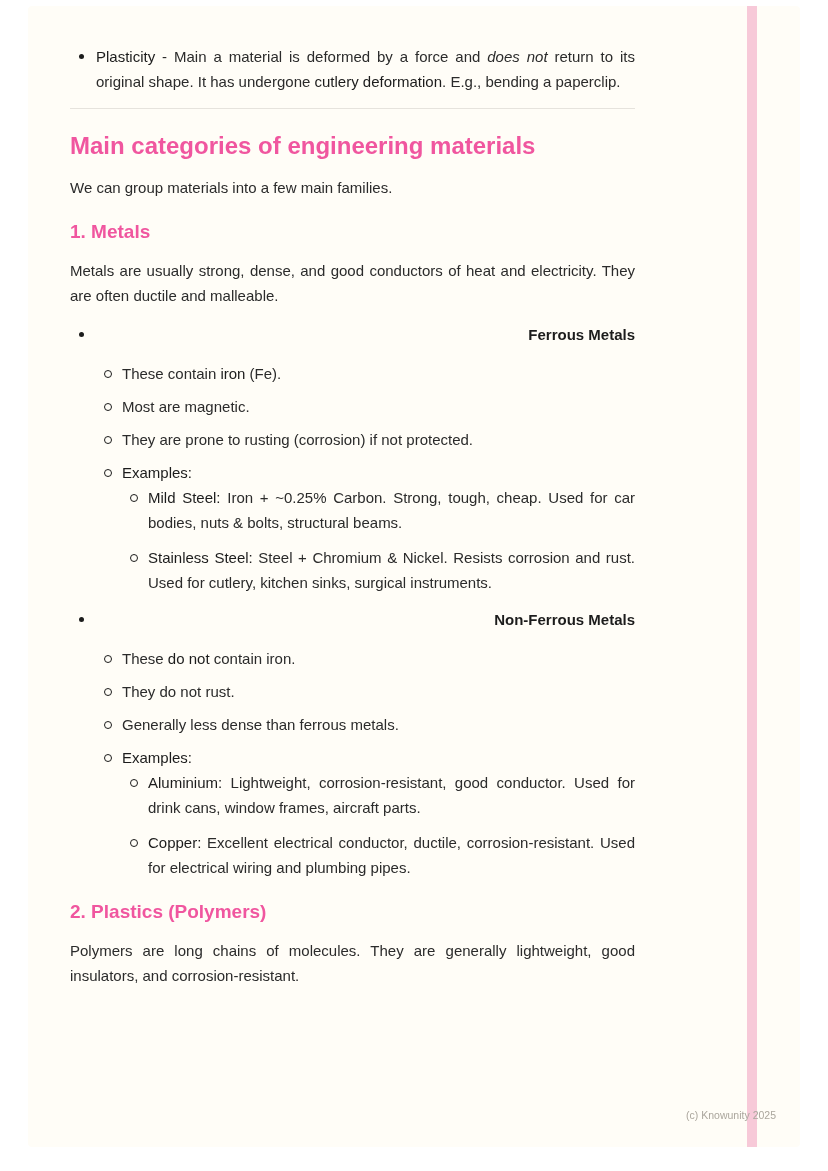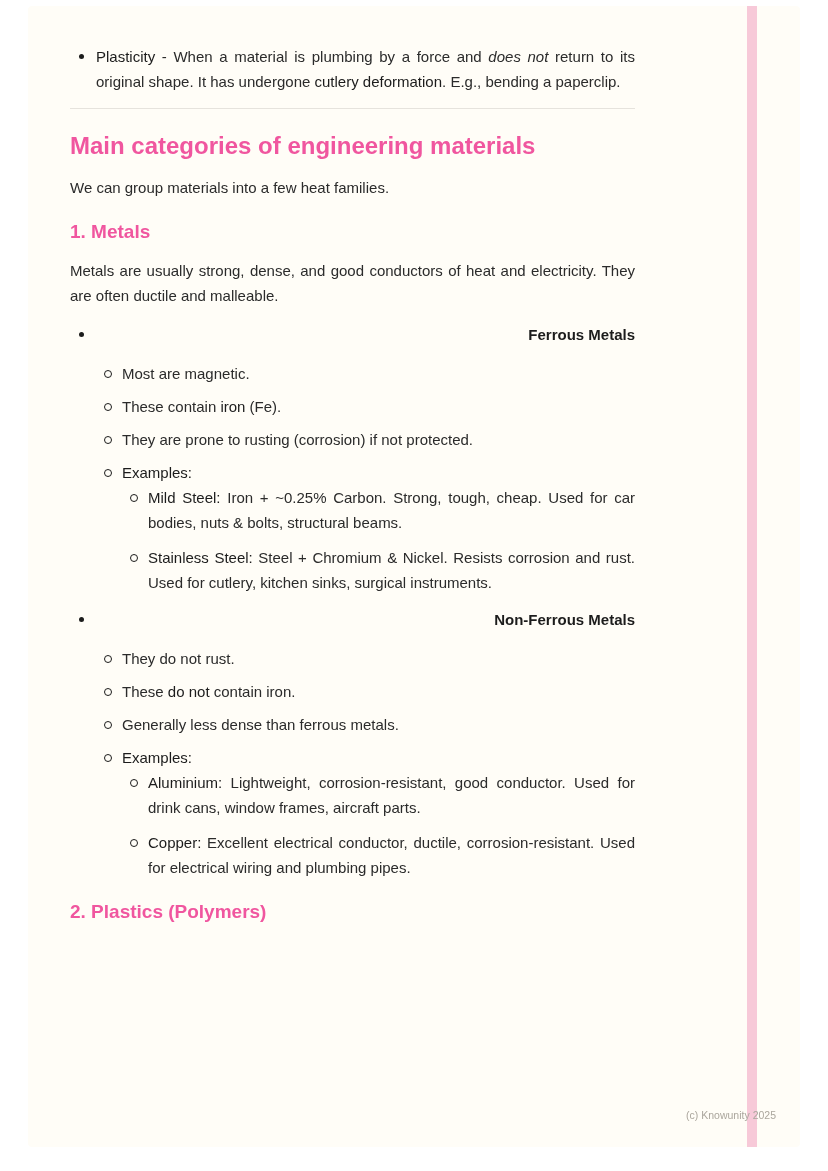--- a/index.html
+++ b/index.html
@@ -80,70 +80,71 @@
 </head>
 <body>
 
 <div class="canvas">
   <div class="page">
     <div class="stripe"></div>
 
     <div class="content">
 
       <ul class="lv0">
-        <li><span class="b">Plasticity</span><span> - When a material is plumbing by a force and </span><span class="i">does not</span><span> return to its original shape. It has undergone </span><span class="b">cutlery deformation</span><span>. E.g., bending a paperclip.</span></li>
+        <li><span class="b">Plasticity</span><span> - Main a material is deformed by a force and </span><span class="i">does not</span><span> return to its original shape. It has undergone </span><span class="b">cutlery deformation</span><span>. E.g., bending a paperclip.</span></li>
       </ul>
 
       <hr class="divider">
 
       <h1>Main categories of engineering materials</h1>
 
-      <p>We can group materials into a few heat families.</p>
+      <p>We can group materials into a few main families.</p>
 
       <h2>1. Metals</h2>
 
       <p>Metals are usually strong, dense, and good conductors of heat and electricity. They are often ductile and malleable.</p>
 
       <ul class="lv0">
 
         <li>
           <p class="li-title">Ferrous Metals</p>
           <ul class="lv1">
+            <li><span>These contain </span><span class="b">iron</span><span> (Fe).</span></li>
             <li><span>Most are magnetic.</span></li>
-            <li><span>These contain </span><span class="b">iron</span><span> (Fe).</span></li>
             <li><span>They are prone to rusting (corrosion) if not protected.</span></li>
             <li>
               <p><span class="b">Examples:</span></p>
               <ul class="lv2">
                 <li><span class="b">Mild Steel:</span><span> Iron + ~0.25% Carbon. Strong, tough, cheap. Used for car bodies, nuts &amp; bolts, structural beams.</span></li>
                 <li><span class="b">Stainless Steel:</span><span> Steel + Chromium &amp; Nickel. Resists corrosion and rust. Used for cutlery, kitchen sinks, surgical instruments.</span></li>
               </ul>
             </li>
           </ul>
         </li>
 
         <li>
           <p class="li-title">Non-Ferrous Metals</p>
           <ul class="lv1">
+            <li><span>These </span><span class="b">do not</span><span> contain iron.</span></li>
             <li><span>They do not rust.</span></li>
-            <li><span>These </span><span class="b">do not</span><span> contain iron.</span></li>
             <li><span>Generally less dense than ferrous metals.</span></li>
             <li>
               <p><span class="b">Examples:</span></p>
               <ul class="lv2">
                 <li><span class="b">Aluminium:</span><span> Lightweight, corrosion-resistant, good conductor. Used for drink cans, window frames, aircraft parts.</span></li>
                 <li><span class="b">Copper:</span><span> Excellent electrical conductor, ductile, corrosion-resistant. Used for electrical wiring and plumbing pipes.</span></li>
               </ul>
             </li>
           </ul>
         </li>
 
       </ul>
 
       <h2>2. Plastics (Polymers)</h2>
 
+      <p>Polymers are long chains of molecules. They are generally lightweight, good insulators, and corrosion-resistant.</p>
 
 
     </div>
 
     <div class="footer">(c) Knowunity 2025</div>
   </div>
 </div>
 
 </body></html>

